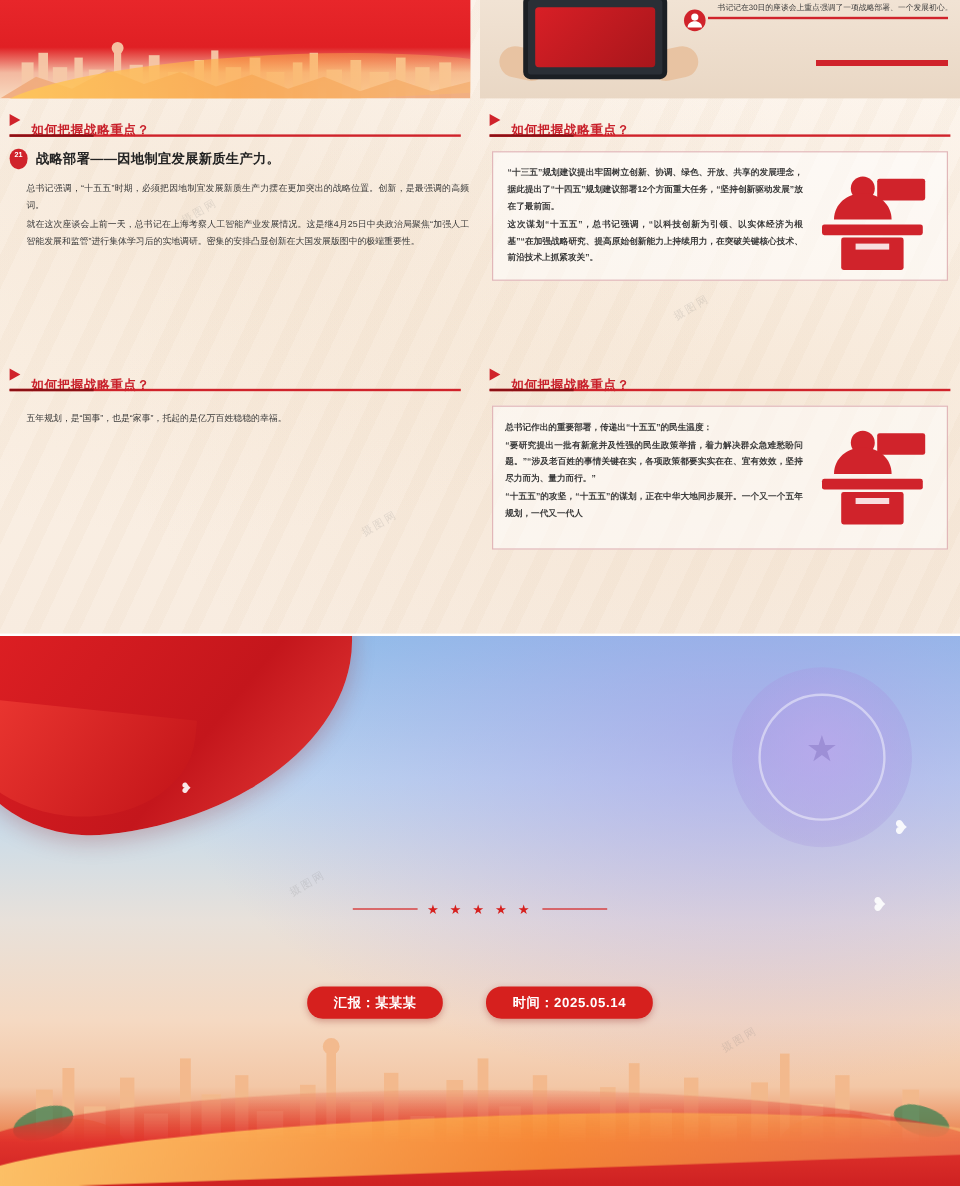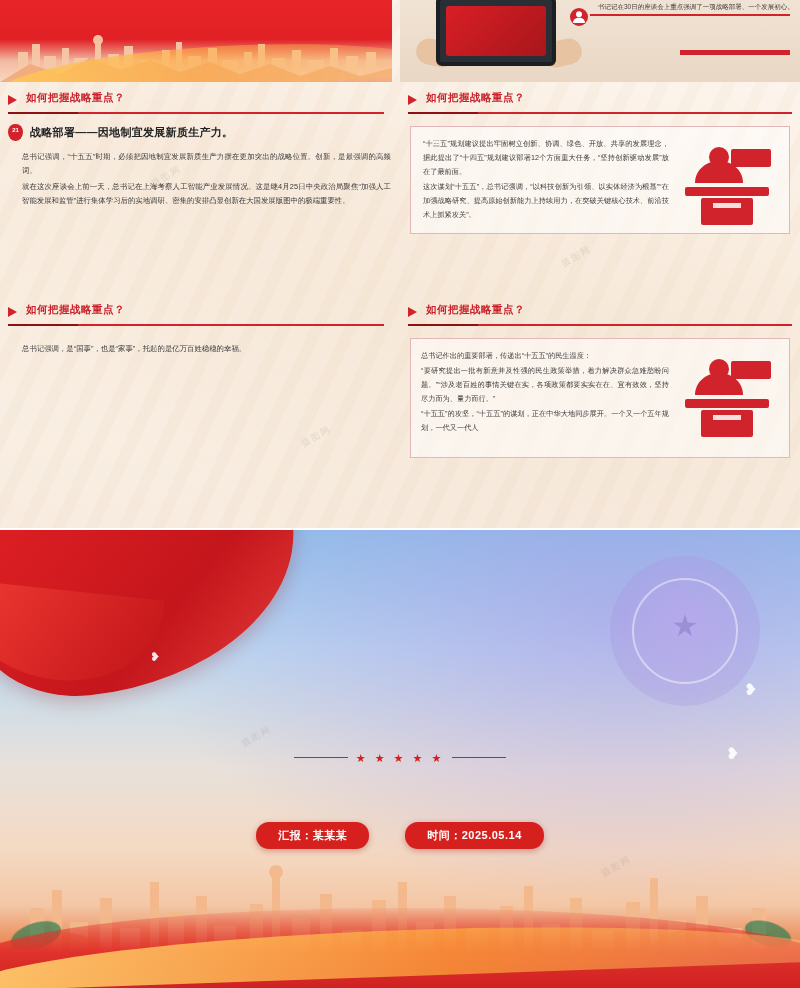--- a/index.html
+++ b/index.html
@@ -83,21 +83,21 @@
     position:relative; height:26px;
   }
   .card-head .bullet{
     position:absolute; left:8px; top:6px; width:12px; height:12px;
   }
   .card-head .bullet:before{
     content:""; position:absolute; left:0; top:1px; width:0; height:0;
     border-left:9px solid #d0232b; border-top:5px solid transparent; border-bottom:5px solid transparent;
   }
   .card-head .title{
-    position:absolute; left:26px; top:3px;
+    position:absolute; left:26px; top:14px;
     font-size:10.5px; font-weight:bold; color:#c8202a; letter-spacing:.5px;
   }
   .card-head .rule{
     position:absolute; left:8px; right:8px; bottom:0; height:2px; background:#d0232b;
   }
   .card-head .rule:after{
     content:""; position:absolute; left:0; top:0; width:70px; height:2px; background:#8c1014;
   }
 
   .sub-row{ position:relative; margin:10px 0 6px 8px; height:20px; }
@@ -121,21 +121,21 @@
   }
   .body-text p{ margin-bottom:1px; text-indent:0; }
 
   
   .boxed{
     position:relative; margin:12px 10px 0 10px; border:1px solid #e2b7b9;
     background:rgba(255,255,255,.55);
     padding:10px 120px 10px 12px;
     min-height:108px;
   }
-  .boxed p{ font-size:7.2px; line-height:1.95; color:#3a3a3a; margin-bottom:1px; text-align:justify;}
+  .boxed p{ font-size:7.2px; line-height:1.95; color:#3a3a3a; margin-bottom:1px; text-align:justify;font-weight:bold;}
   .podium{
     position:absolute; right:14px; top:16px; width:96px; height:84px;
   }
 
   
   #cover {
     position:absolute; left:0; top:530px; width:800px; height:458px;
     background:
       radial-gradient(ellipse at 78% 18%, rgba(170,150,230,.55), rgba(170,150,230,0) 55%),
       linear-gradient(180deg,#8fc2ea 0%, #bcd9f0 26%, #e8e1da 52%, #f5d9c2 70%, #f3c7a6 82%, #e8743c 93%, #d8241f 100%);
@@ -318,21 +318,21 @@
     </div>
   </div>
 
   <div class="card" style="left:0; top:300px; width:392px; height:210px;">
     <div class="card-head">
       <span class="bullet"></span>
       <span class="title">如何把握战略重点？</span>
       <span class="rule"></span>
     </div>
     <div class="body-text" style="margin-top:16px;">
-      <p>总书记强调，是“国事”，也是“家事”，托起的是亿万百姓稳稳的幸福。</p>
+      <p>五年规划，是“国事”，也是“家事”，托起的是亿万百姓稳稳的幸福。</p>
     </div>
   </div>
 
   <div class="card" style="left:400px; top:300px; width:400px; height:210px;">
     <div class="card-head">
       <span class="bullet"></span>
       <span class="title">如何把握战略重点？</span>
       <span class="rule"></span>
     </div>
     <div class="boxed" style="min-height:120px;padding-left:10px;">

